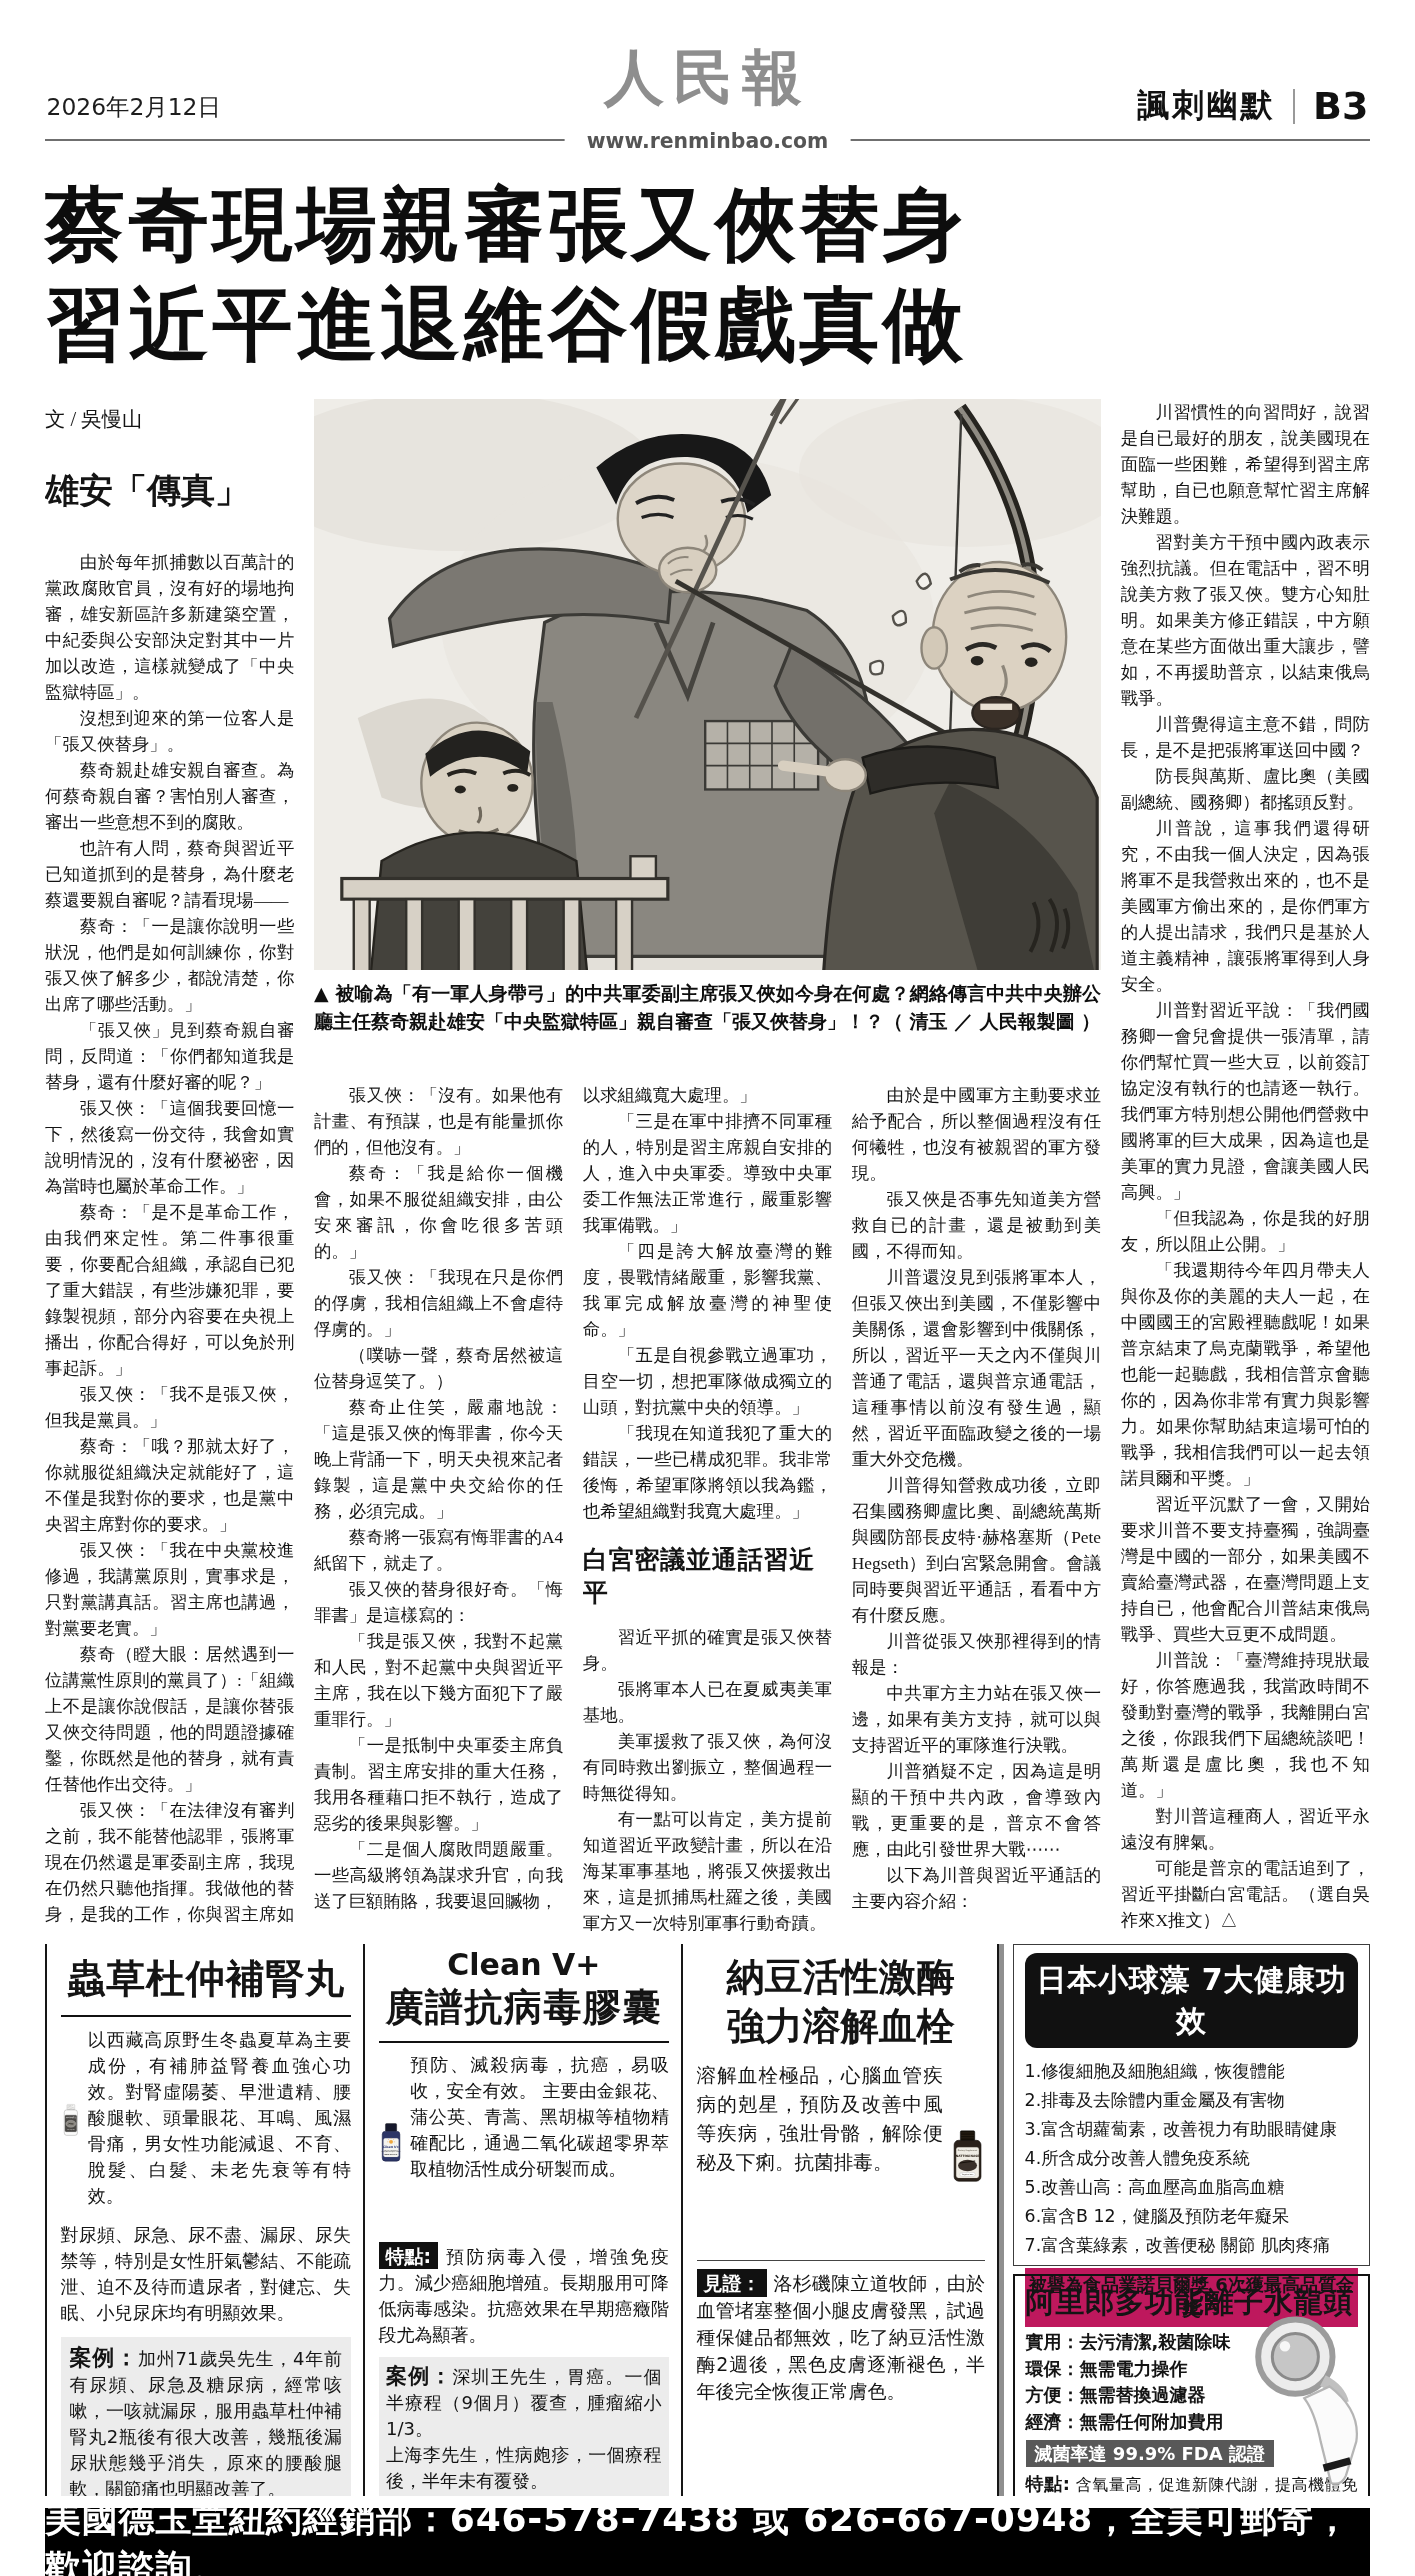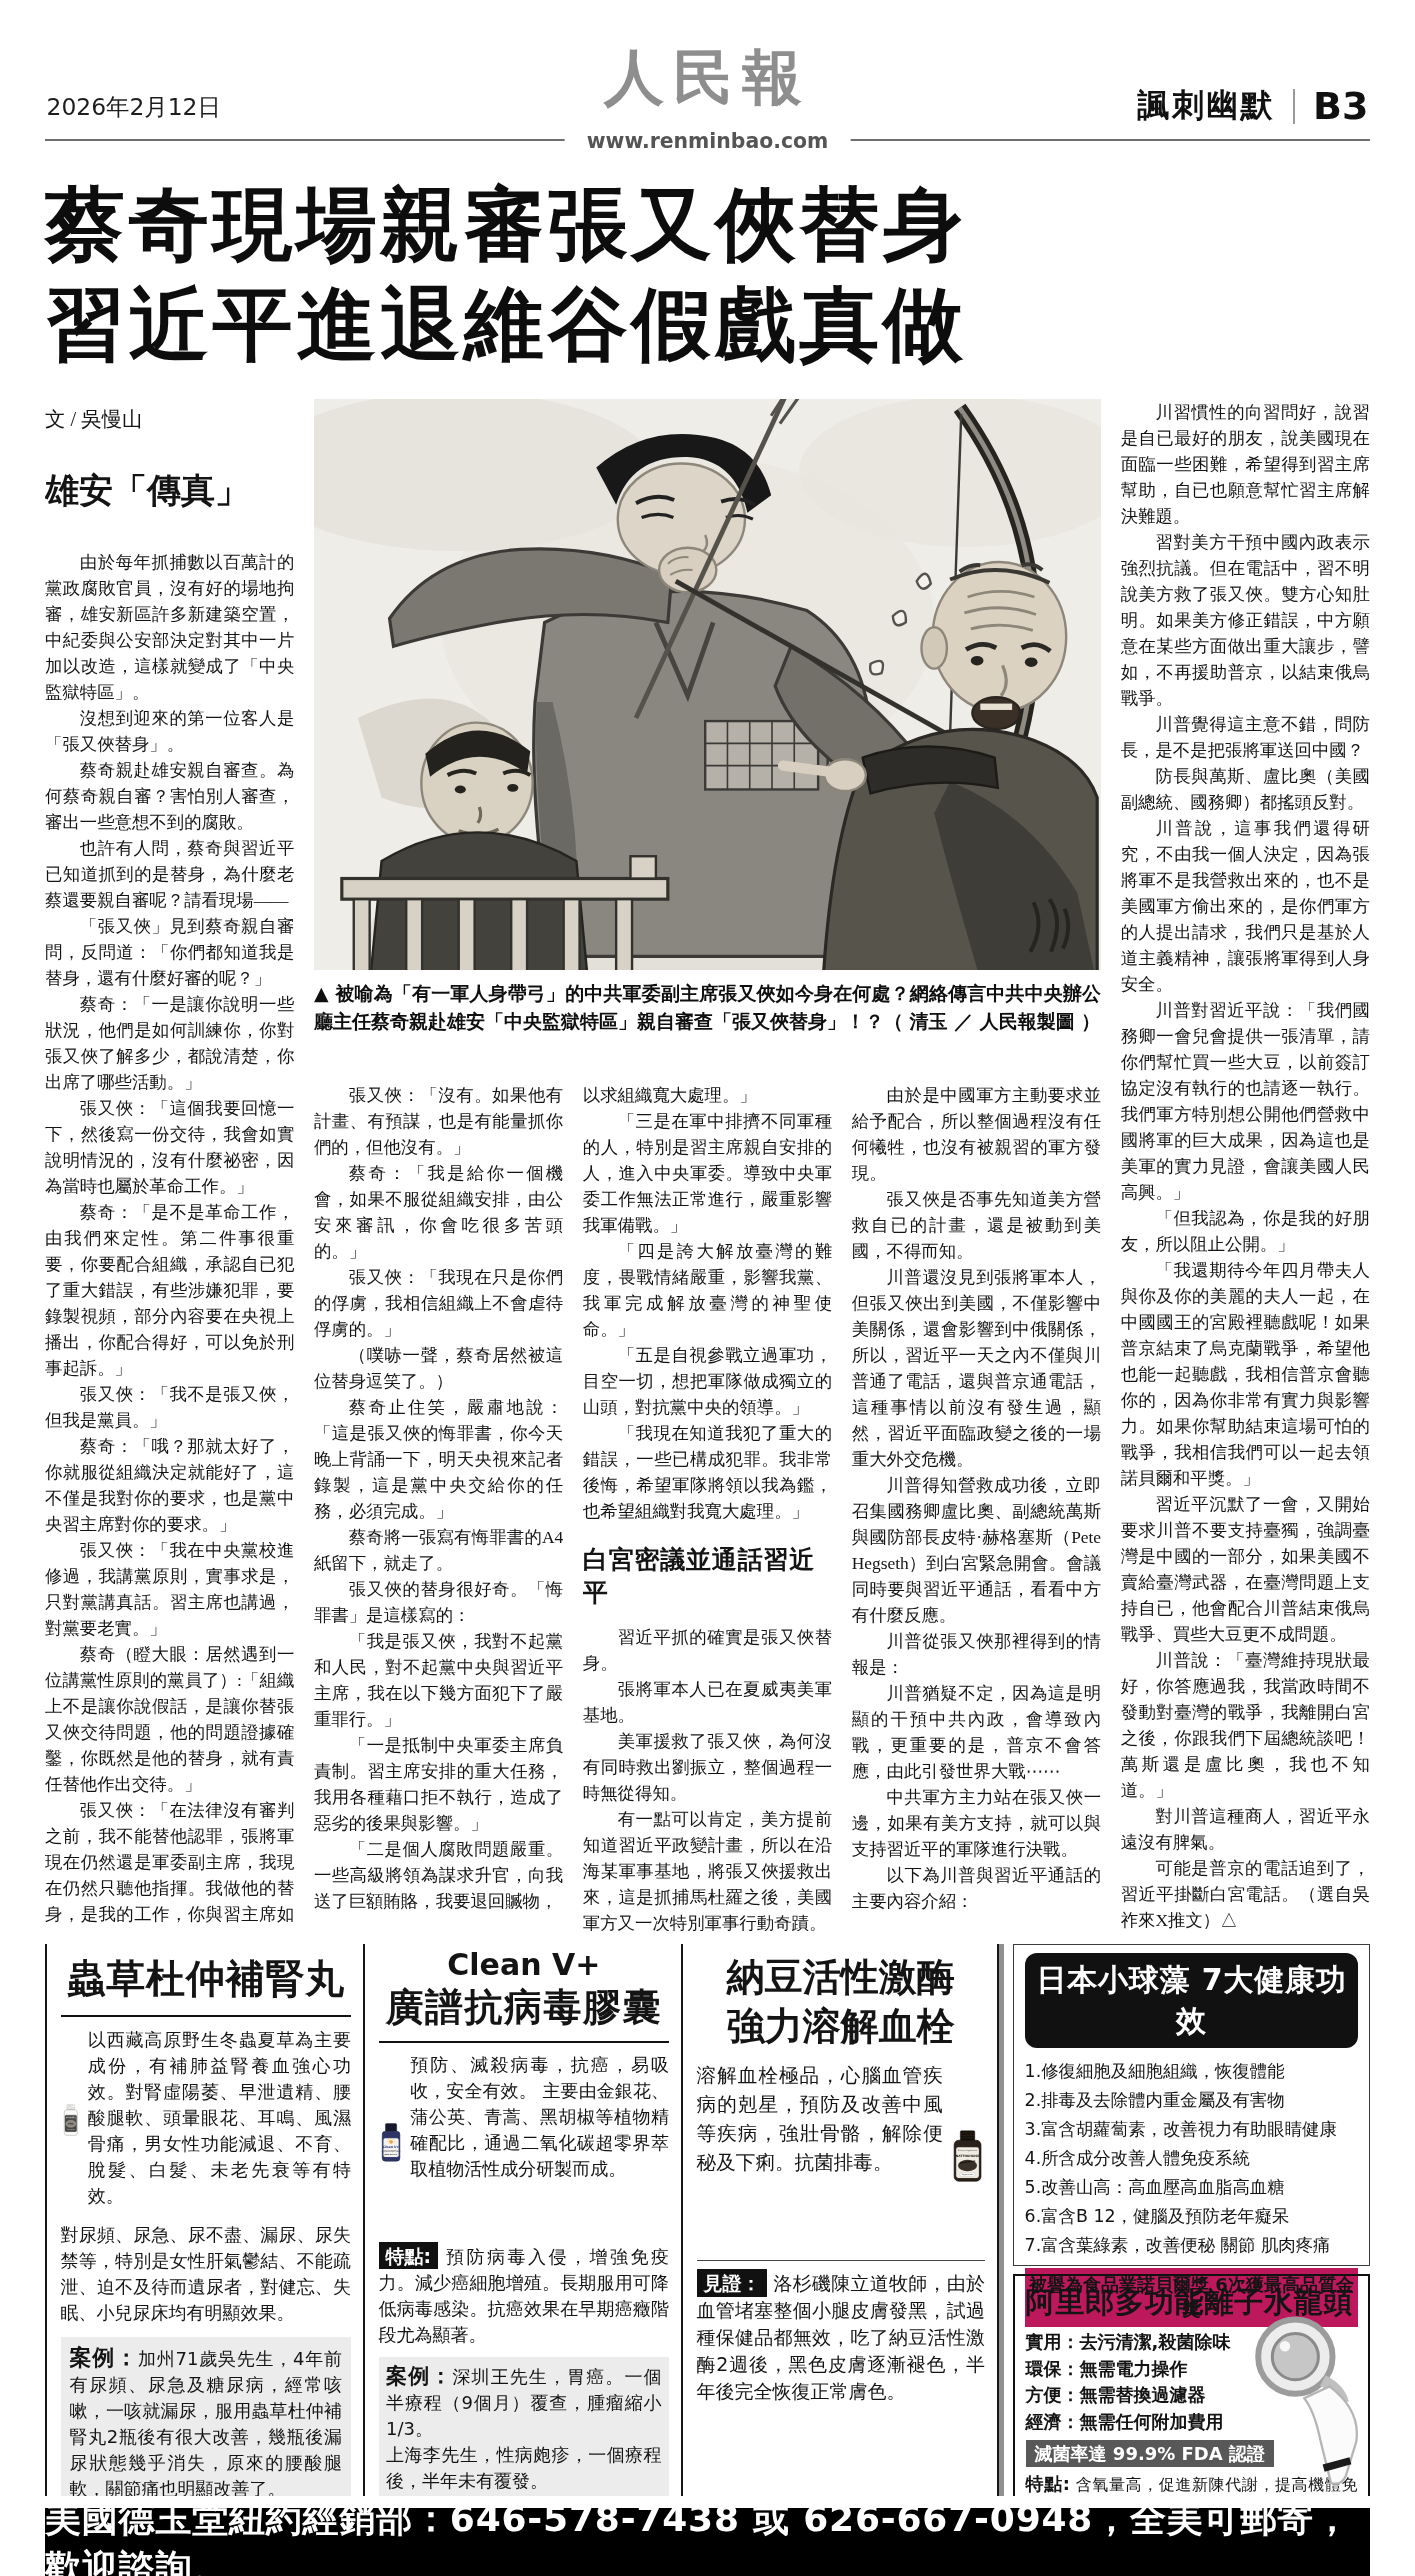--- a/index.html
+++ b/index.html
@@ -115,22 +115,22 @@
   <div class="article">
 
     <div class="colA">
       <div class="byline">文 / 吳慢山</div>
       <div class="subhead1">雄安「傳真」</div>
       <div>
           <p class="para">由於每年抓捕數以百萬計的黨政腐敗官員，沒有好的場地拘審，雄安新區許多新建築空置，中紀委與公安部決定對其中一片加以改造，這樣就變成了「中央監獄特區」。</p>
           <p class="para">沒想到迎來的第一位客人是「張又俠替身」。</p>
           <p class="para">蔡奇親赴雄安親自審查。為何蔡奇親自審？害怕別人審查，審出一些意想不到的腐敗。</p>
           <p class="para">也許有人問，蔡奇與習近平已知道抓到的是替身，為什麼老蔡還要親自審呢？請看現場——</p>
+          <p class="para">蔡奇：「一是讓你說明一些狀況，他們是如何訓練你，你對張又俠了解多少，都說清楚，你出席了哪些活動。」</p>
           <p class="para">「張又俠」見到蔡奇親自審問，反問道：「你們都知道我是替身，還有什麼好審的呢？」</p>
-          <p class="para">蔡奇：「一是讓你說明一些狀況，他們是如何訓練你，你對張又俠了解多少，都說清楚，你出席了哪些活動。」</p>
           <p class="para">張又俠：「這個我要回憶一下，然後寫一份交待，我會如實說明情況的，沒有什麼祕密，因為當時也屬於革命工作。」</p>
           <p class="para">蔡奇：「是不是革命工作，由我們來定性。第二件事很重要，你要配合組織，承認自已犯了重大錯誤，有些涉嫌犯罪，要錄製視頻，部分內容要在央視上播出，你配合得好，可以免於刑事起訴。」</p>
           <p class="para">張又俠：「我不是張又俠，但我是黨員。」</p>
           <p class="para">蔡奇：「哦？那就太好了，你就服從組織決定就能好了，這不僅是我對你的要求，也是黨中央習主席對你的要求。」</p>
           <p class="para">張又俠：「我在中央黨校進修過，我講黨原則，實事求是，只對黨講真話。習主席也講過，對黨要老實。」</p>
           <p class="para">蔡奇（瞪大眼：居然遇到一位講黨性原則的黨員了）:「組織上不是讓你說假話，是讓你替張又俠交待問題，他的問題證據確鑿，你既然是他的替身，就有責任替他作出交待。」</p>
           <p class="para">張又俠：「在法律沒有審判之前，我不能替他認罪，張將軍現在仍然還是軍委副主席，我現在仍然只聽他指揮。我做他的替身，是我的工作，你與習主席如果有替身，也屬於工作，如果張又俠將軍抓了他們，我相信不會為難他們的。」</p>
         </div>
     </div>
 
@@ -250,22 +250,22 @@
         </div>
     </div>
 
     <div class="colD">
       <div>
           <p class="para">由於是中國軍方主動要求並給予配合，所以整個過程沒有任何犧牲，也沒有被親習的軍方發現。</p>
           <p class="para">張又俠是否事先知道美方營救自已的計畫，還是被動到美國，不得而知。</p>
           <p class="para">川普還沒見到張將軍本人，但張又俠出到美國，不僅影響中美關係，還會影響到中俄關係，所以，習近平一天之內不僅與川普通了電話，還與普京通電話，這種事情以前沒有發生過，顯然，習近平面臨政變之後的一場重大外交危機。</p>
           <p class="para">川普得知營救成功後，立即召集國務卿盧比奧、副總統萬斯與國防部長皮特·赫格塞斯（Pete Hegseth）到白宮緊急開會。會議同時要與習近平通話，看看中方有什麼反應。</p>
           <p class="para">川普從張又俠那裡得到的情報是：</p>
+          <p class="para">中共軍方主力站在張又俠一邊，如果有美方支持，就可以與支持習近平的軍隊進行決戰。</p>
           <p class="para">川普猶疑不定，因為這是明顯的干預中共內政，會導致內戰，更重要的是，普京不會答應，由此引發世界大戰⋯⋯</p>
-          <p class="para">中共軍方主力站在張又俠一邊，如果有美方支持，就可以與支持習近平的軍隊進行決戰。</p>
           <p class="para">以下為川普與習近平通話的主要內容介紹：</p>
         </div>
     </div>
 
     <div class="colE">
       <div>
           <p class="para">川習慣性的向習問好，說習是自已最好的朋友，說美國現在面臨一些困難，希望得到習主席幫助，自已也願意幫忙習主席解決難題。</p>
           <p class="para">習對美方干預中國內政表示強烈抗議。但在電話中，習不明說美方救了張又俠。雙方心知肚明。如果美方修正錯誤，中方願意在某些方面做出重大讓步，譬如，不再援助普京，以結束俄烏戰爭。</p>
           <p class="para">川普覺得這主意不錯，問防長，是不是把張將軍送回中國？</p>
           <p class="para">防長與萬斯、盧比奧（美國副總統、國務卿）都搖頭反對。</p>

